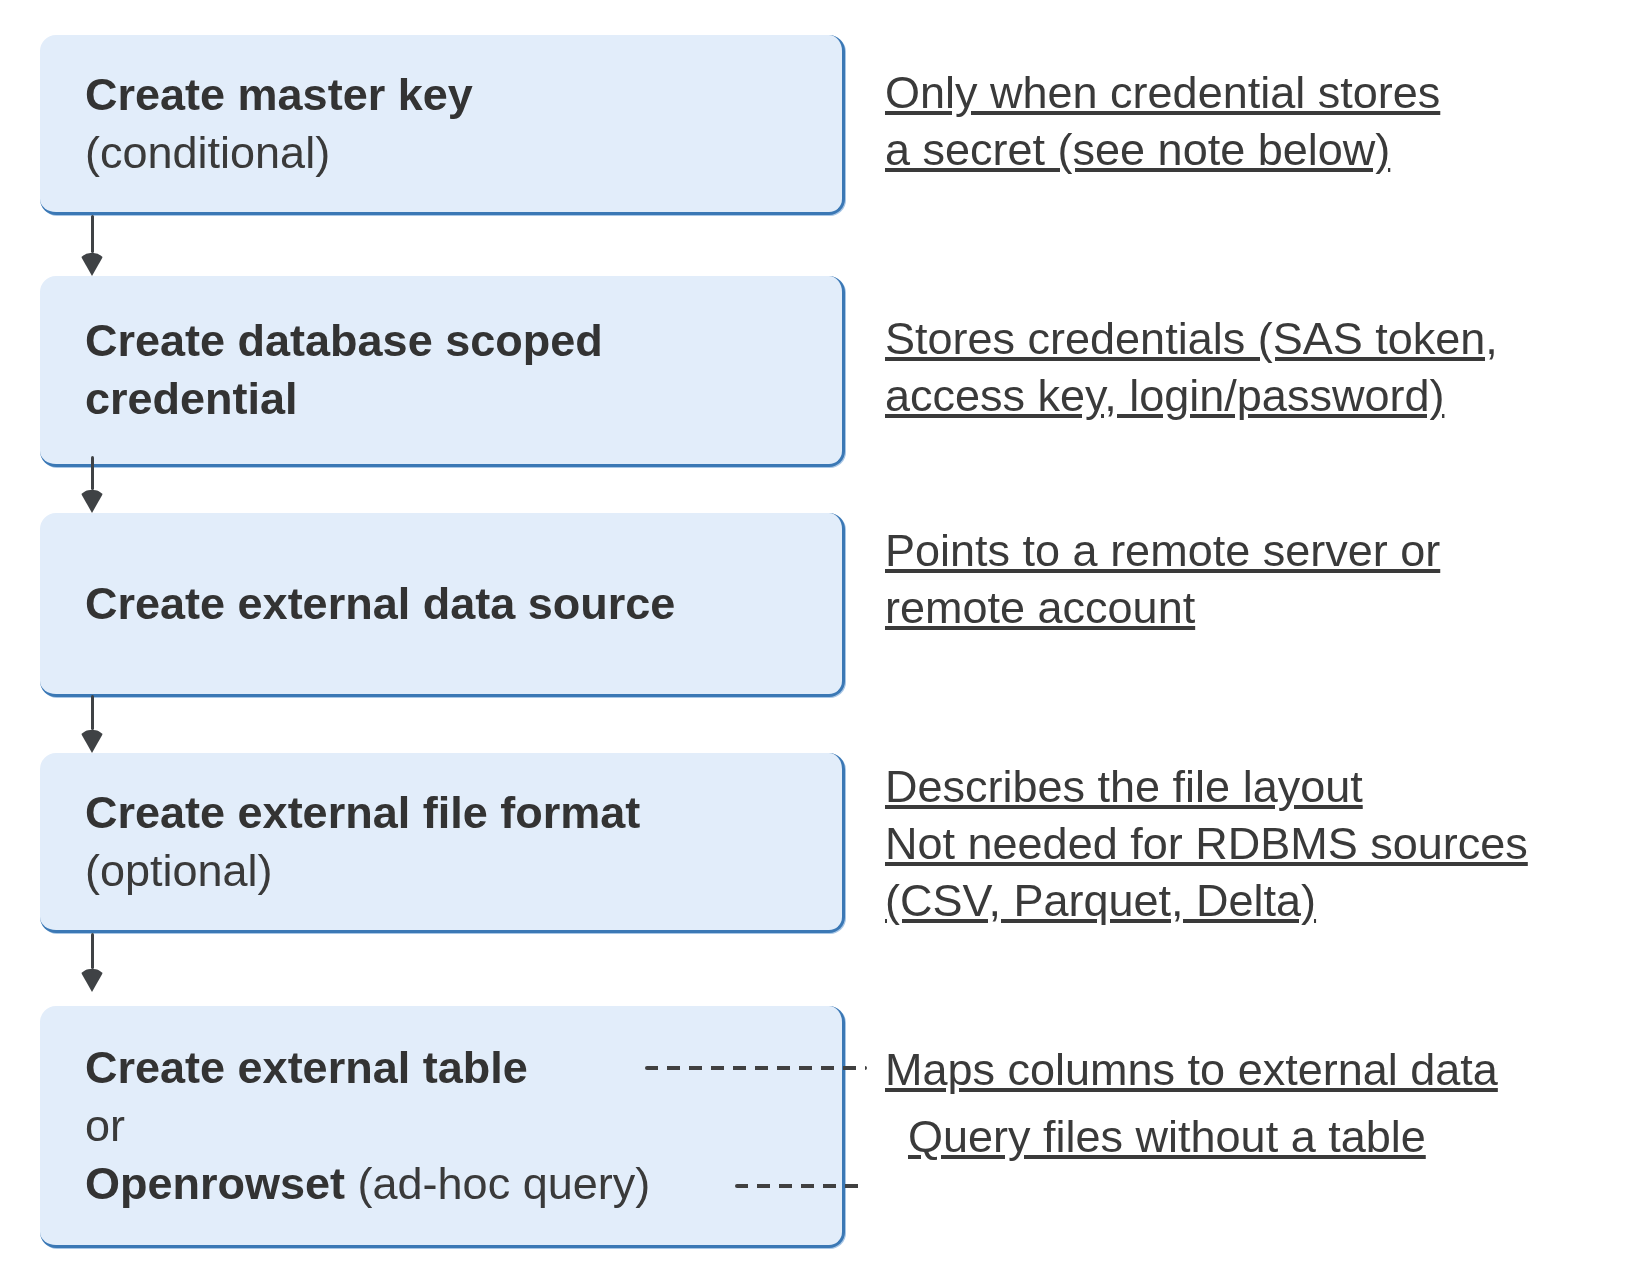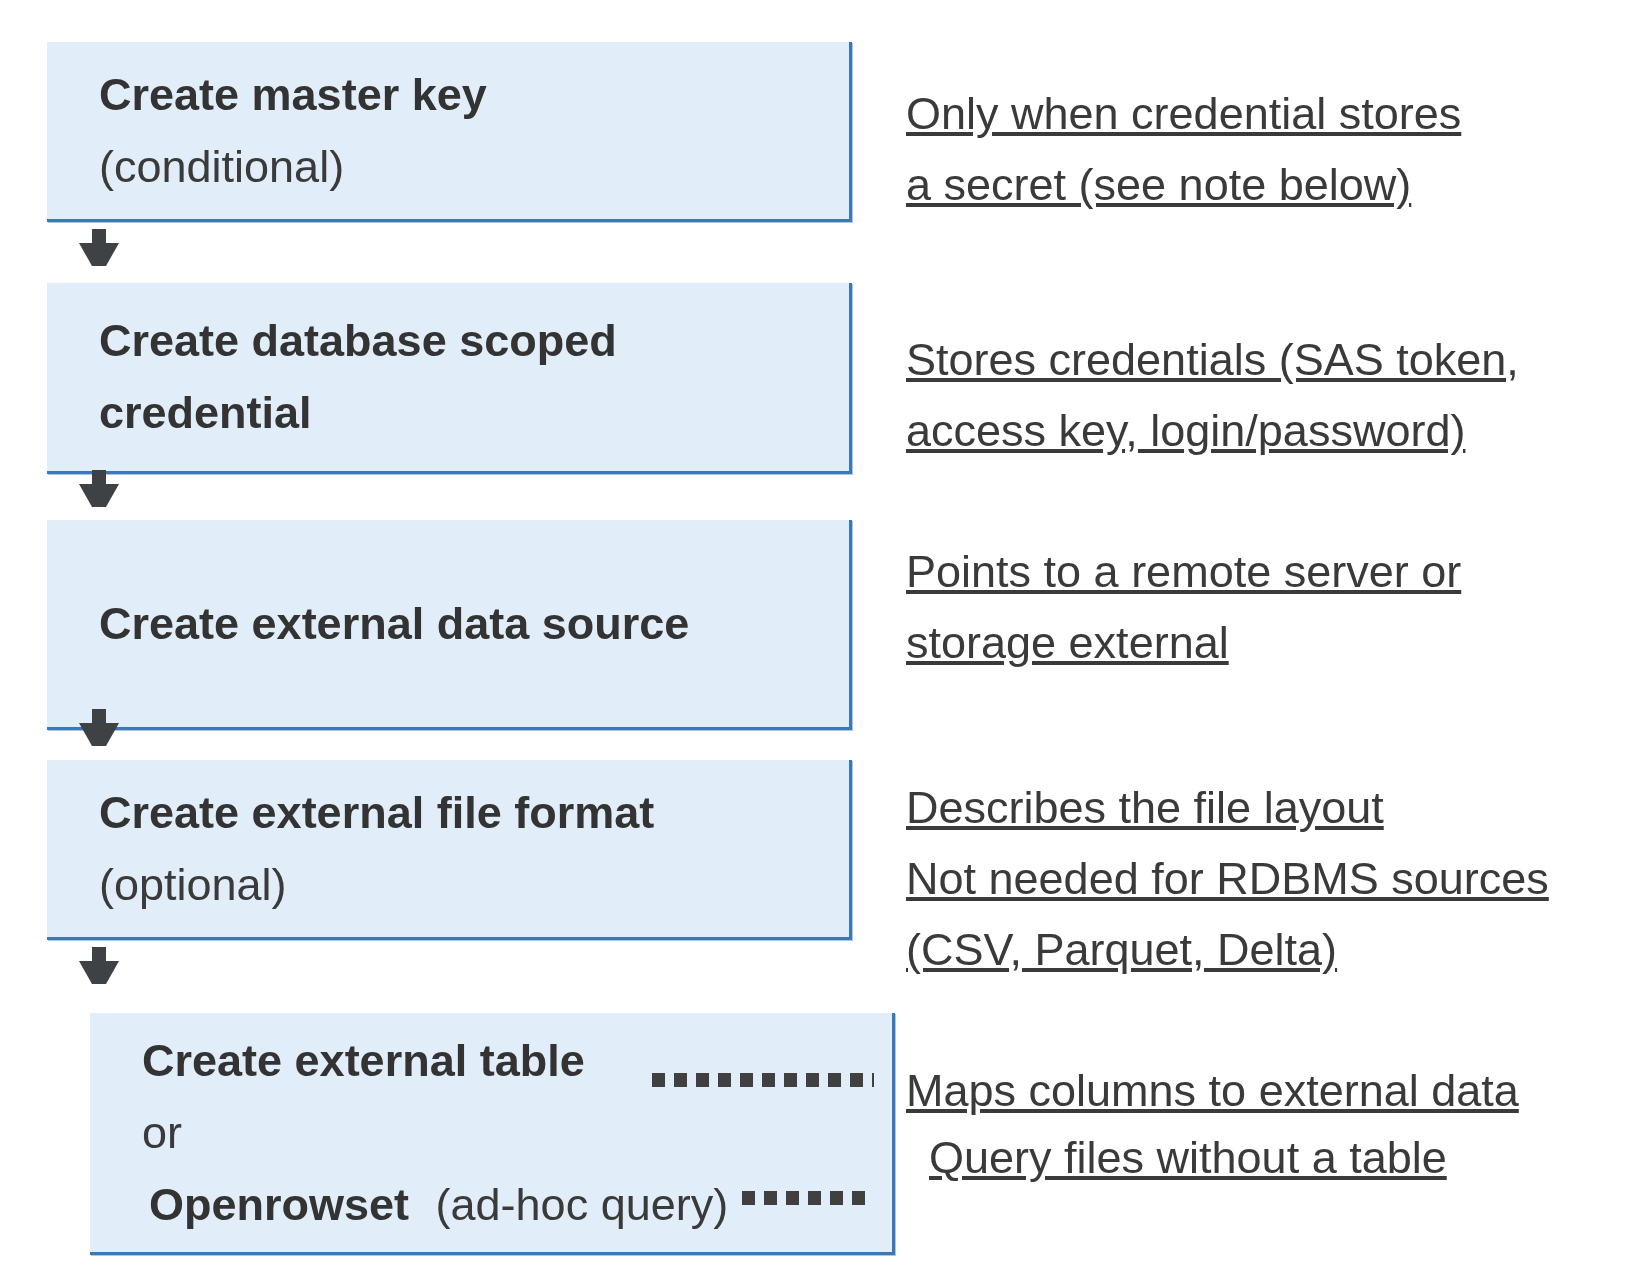--- a/index.html
+++ b/index.html
@@ -1,15 +1,15 @@
 <!DOCTYPE html>
 <html><head>
 <meta charset="utf-8">
 <style>
-  * { margin: 0; padding: 7px; box-sizing: border-box; }
+  * { margin: 0; padding: 0; box-sizing: border-box; border-radius: 16px; }
   html, body { background: #ffffff; }
   body {
     width: 1638px; height: 1284px;
     position: relative;
     font-family: "Liberation Sans", "DejaVu Sans", sans-serif;
     color: #3a3a3a;
     overflow: hidden;
   }
 
   
@@ -25,23 +25,23 @@
     flex-direction: column;
     justify-content: center;
     padding-left: 45px;
     font-size: 45px;
     line-height: 58px;
   }
   .box-title { font-weight: 700; color: #333333; }
   .box-sub   { font-weight: 400; color: #3a3a3a; }
   #box-1 { top: 35px;   height: 180px; }
   #box-2 { top: 276px;  height: 191px; }
-  #box-3 { top: 513px;  height: 210px; }
+  #box-3 { top: 513px;  height: 184px; }
   #box-4 { top: 753px;  height: 180px; }
-  #box-5 { top: 1006px; height: 242px; margin-left: 43px; }
+  #box-5 { top: 1006px; height: 242px; }
 
   
   .arrow {
     position: absolute;
     left: 79px;
     width: 26px;
     display: flex;
     flex-direction: column;
     align-items: center;
   }
@@ -141,21 +141,21 @@
   <div>a secret (see note below)</div>
 </div>
 
 <div class="note" id="note-2">
   <div>Stores credentials (SAS token,</div>
   <div>access key, login/password)</div>
 </div>
 
 <div class="note" id="note-3">
   <div>Points to a remote server or</div>
-  <div>storage external</div>
+  <div>remote account</div>
 </div>
 
 <div class="note" id="note-4">
   <div>Describes the file layout</div>
   <div>Not needed for RDBMS sources</div>
   <div>(CSV, Parquet, Delta)</div>
 </div>
 
 <div class="note" id="note-5">
   <div>Maps columns to external data</div>

